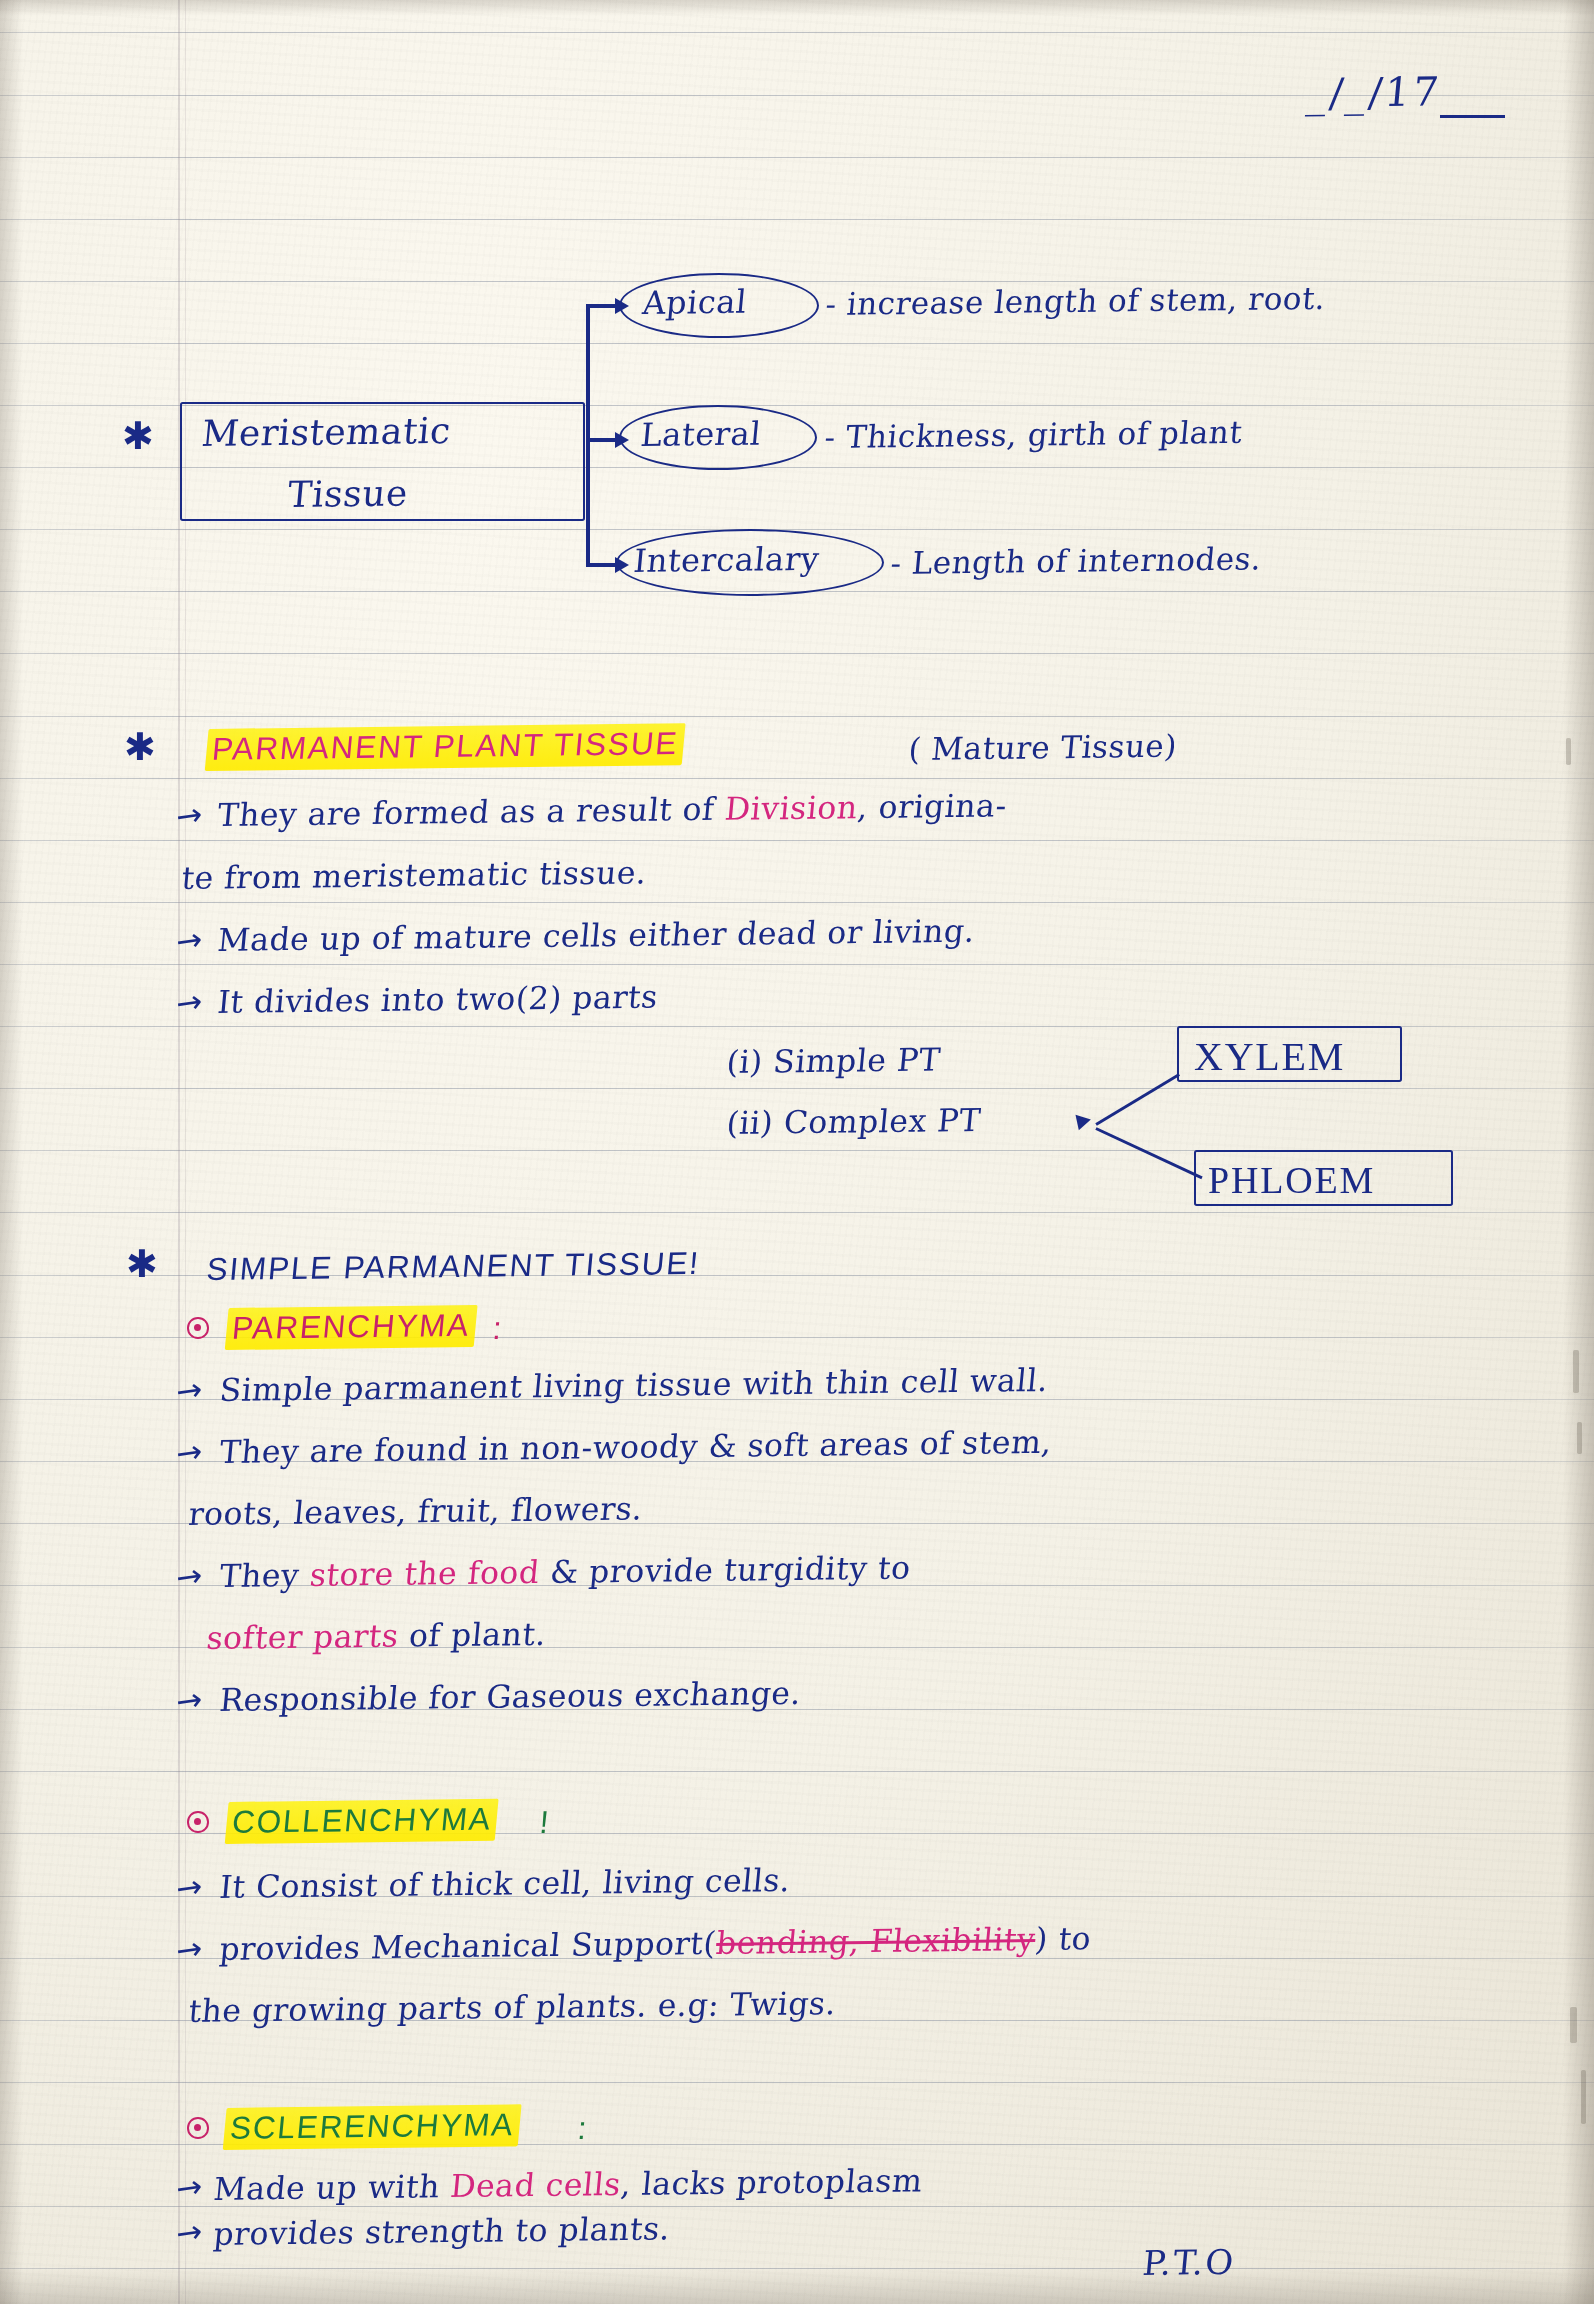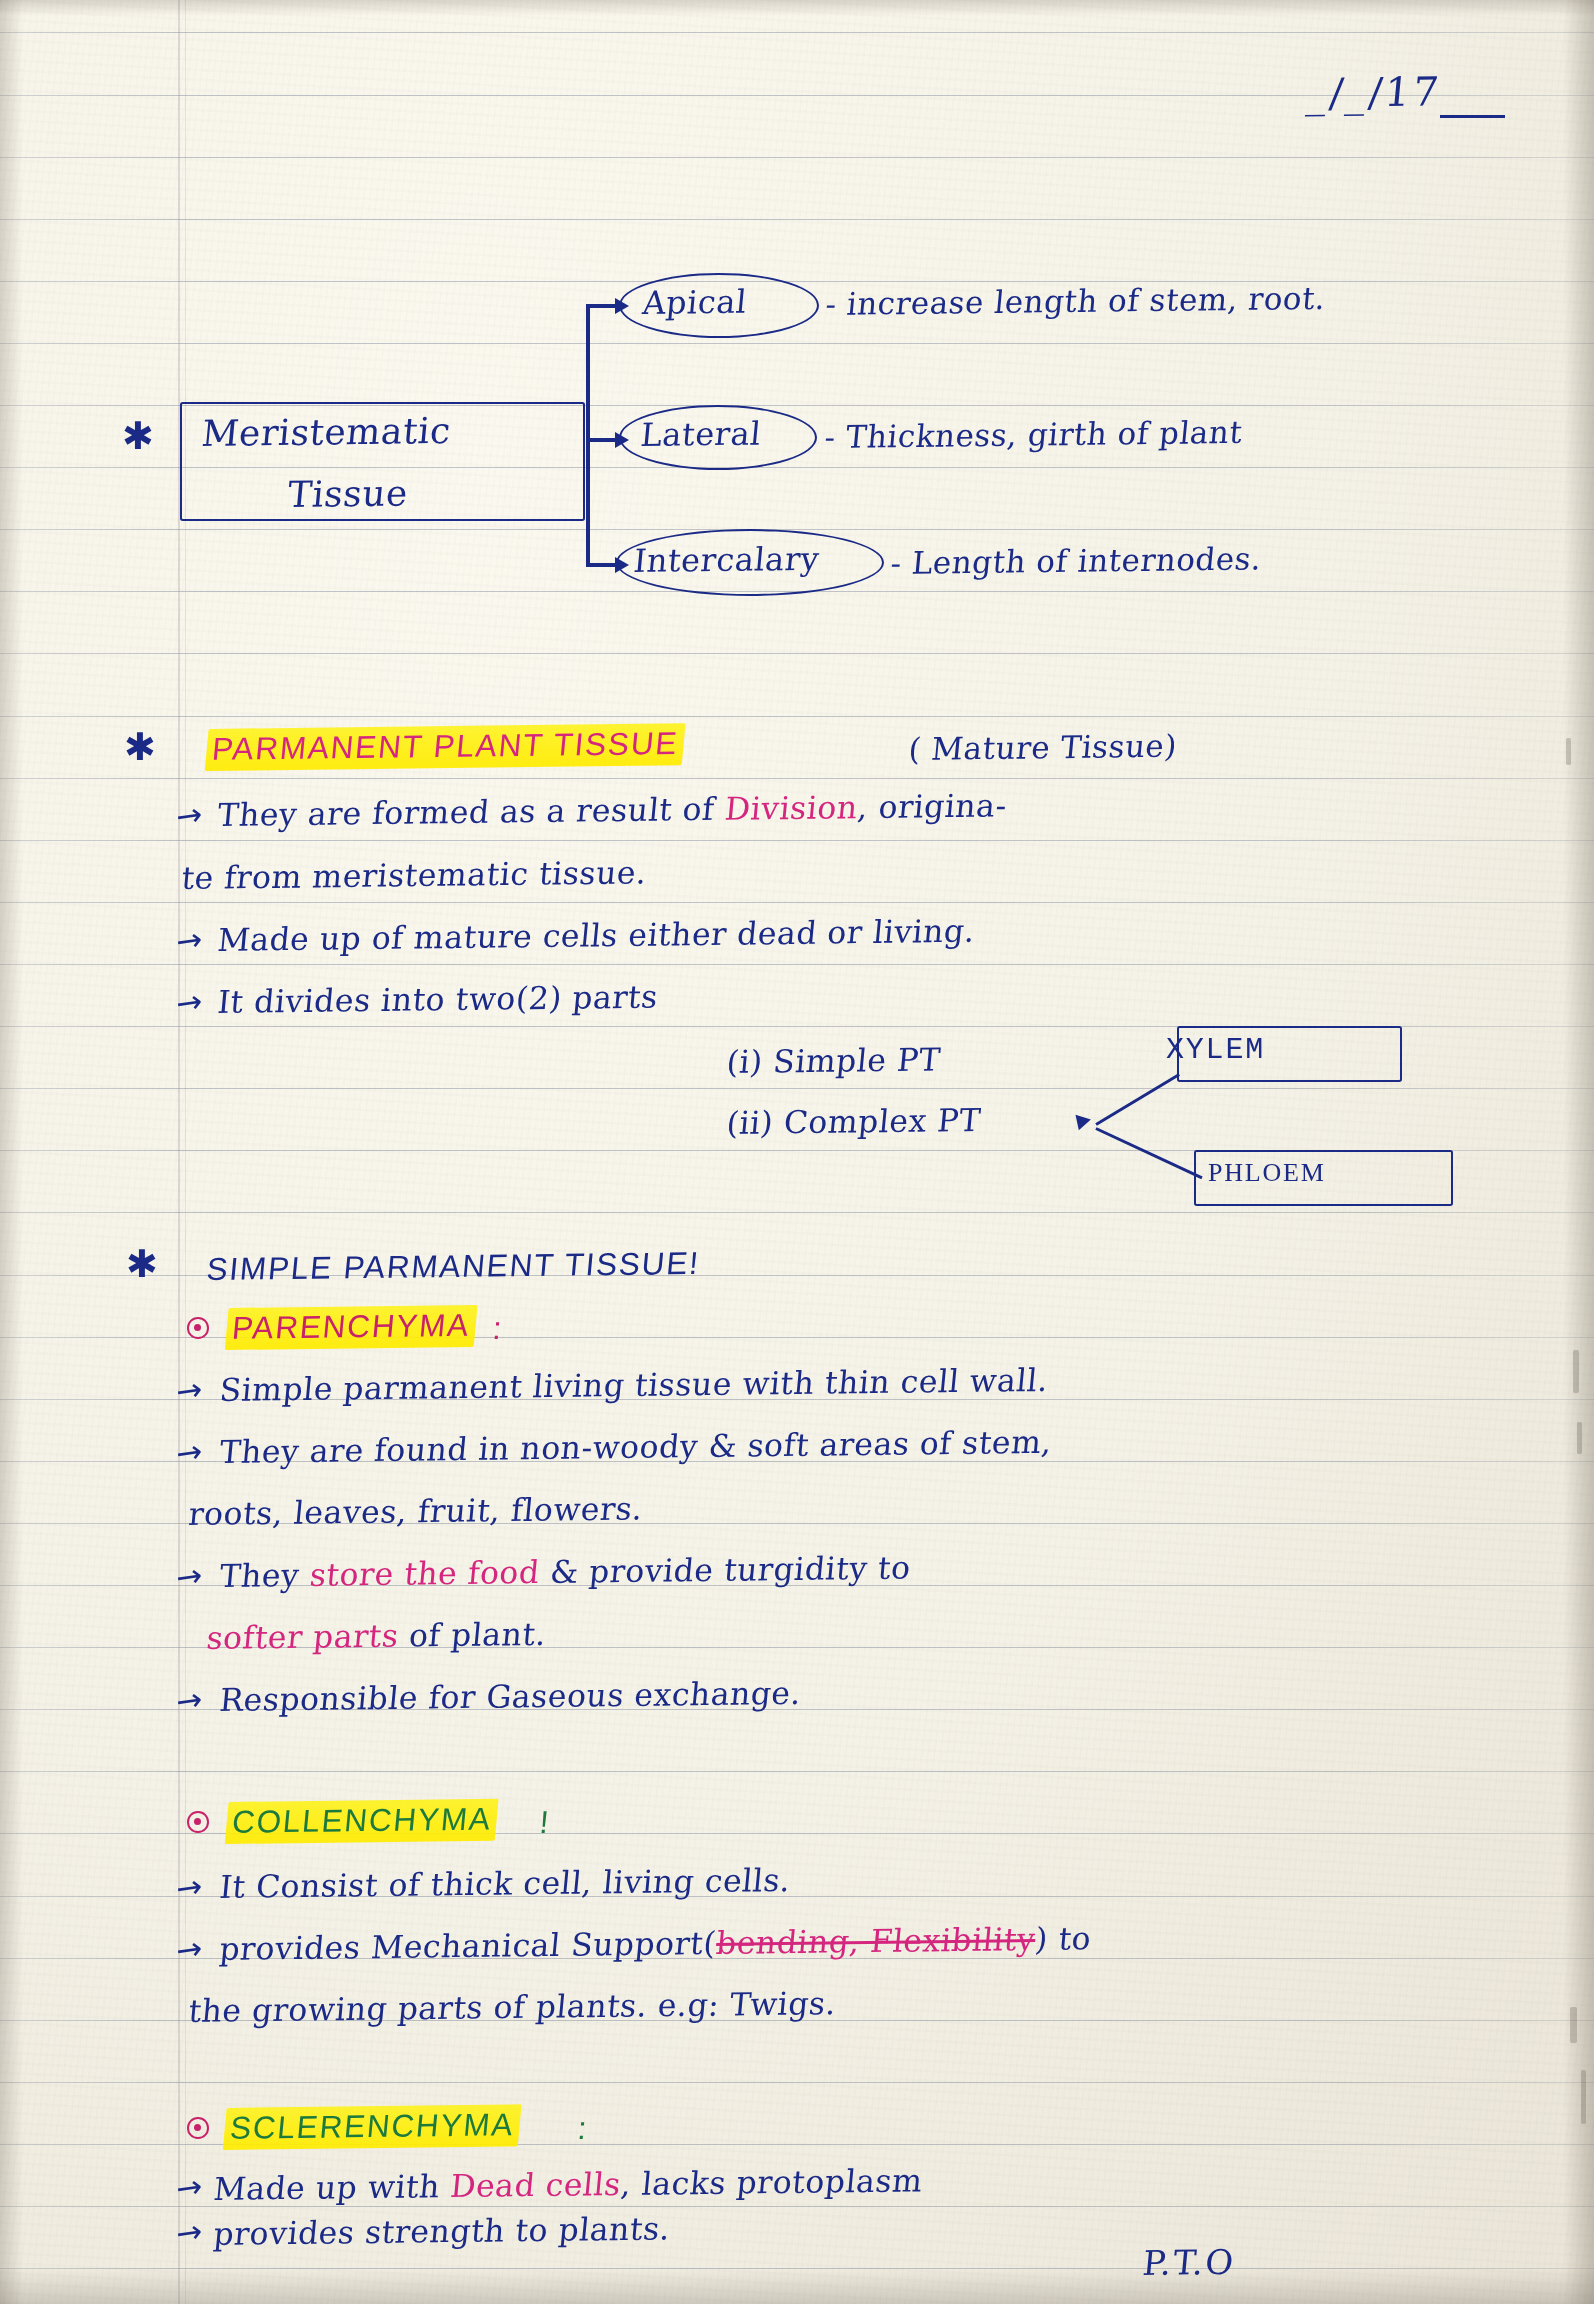--- a/index.html
+++ b/index.html
@@ -241,24 +241,24 @@
   <div class="bullet-arrow" style="left:176px; top:922px;">→</div>
   <div class="hw sz-md blue slant2" style="left:216px; top:922px; font-size:31.5px;">Made  up  of  mature  cells  either  dead  or living.</div>
 
   <div class="bullet-arrow" style="left:176px; top:984px;">→</div>
   <div class="hw sz-md blue slant2" style="left:216px; top:984px; font-size:31.5px;">It  divides  into  two(2)  parts</div>
 
   <div class="hw sz-md blue slant2" style="left:725px; top:1044px; font-size:31.5px;">(i) Simple  PT</div>
   <div class="hw sz-md blue slant2" style="left:725px; top:1105px; font-size:31.5px;">(ii) Complex  PT</div>
 
   <div class="boxed" style="left:1177px; top:1026px; width:225px; height:56px;"></div>
-  <div class="hw blue" style="left:1166px; top:1033px; font-size:30px; letter-spacing:1.8px; font-family:Liberation Mono, monospace;">XYLEM</div>
+  <div class="hw blue" style="left:1194px; top:1033px; font-size:40px; letter-spacing:1.8px; font-family:Liberation Serif, serif;">XYLEM</div>
 
   <div class="boxed" style="left:1194px; top:1150px; width:259px; height:56px;"></div>
-  <div class="hw blue" style="left:1208px; top:1158px; font-size:26px; letter-spacing:1.8px; font-family:'Liberation Serif', serif;">PHLOEM</div>
+  <div class="hw blue" style="left:1208px; top:1158px; font-size:38px; letter-spacing:1.8px; font-family:'Liberation Serif', serif;">PHLOEM</div>
 
   <div class="diag-line" style="left:1096px; top:1123px; width:97px; transform: rotate(-31deg);"></div>
   <div class="diag-line" style="left:1096px; top:1127px; width:117px; transform: rotate(25deg);"></div>
   <div class="arrowhead" style="left:1077px; top:1113px; transform: rotate(-12deg);"></div>
 
   <div class="star" style="left:126px; top:1242px;">✱</div>
   <div class="hw caps blue slant2" style="left:205px; top:1251px; font-size:31.5px;">SIMPLE  PARMANENT  TISSUE!</div>
 
   <div class="ringdot" style="left:187px; top:1317px;"></div>
   <div class="hw caps red slant2" style="left:225px; top:1310px; font-size:31.5px;">

